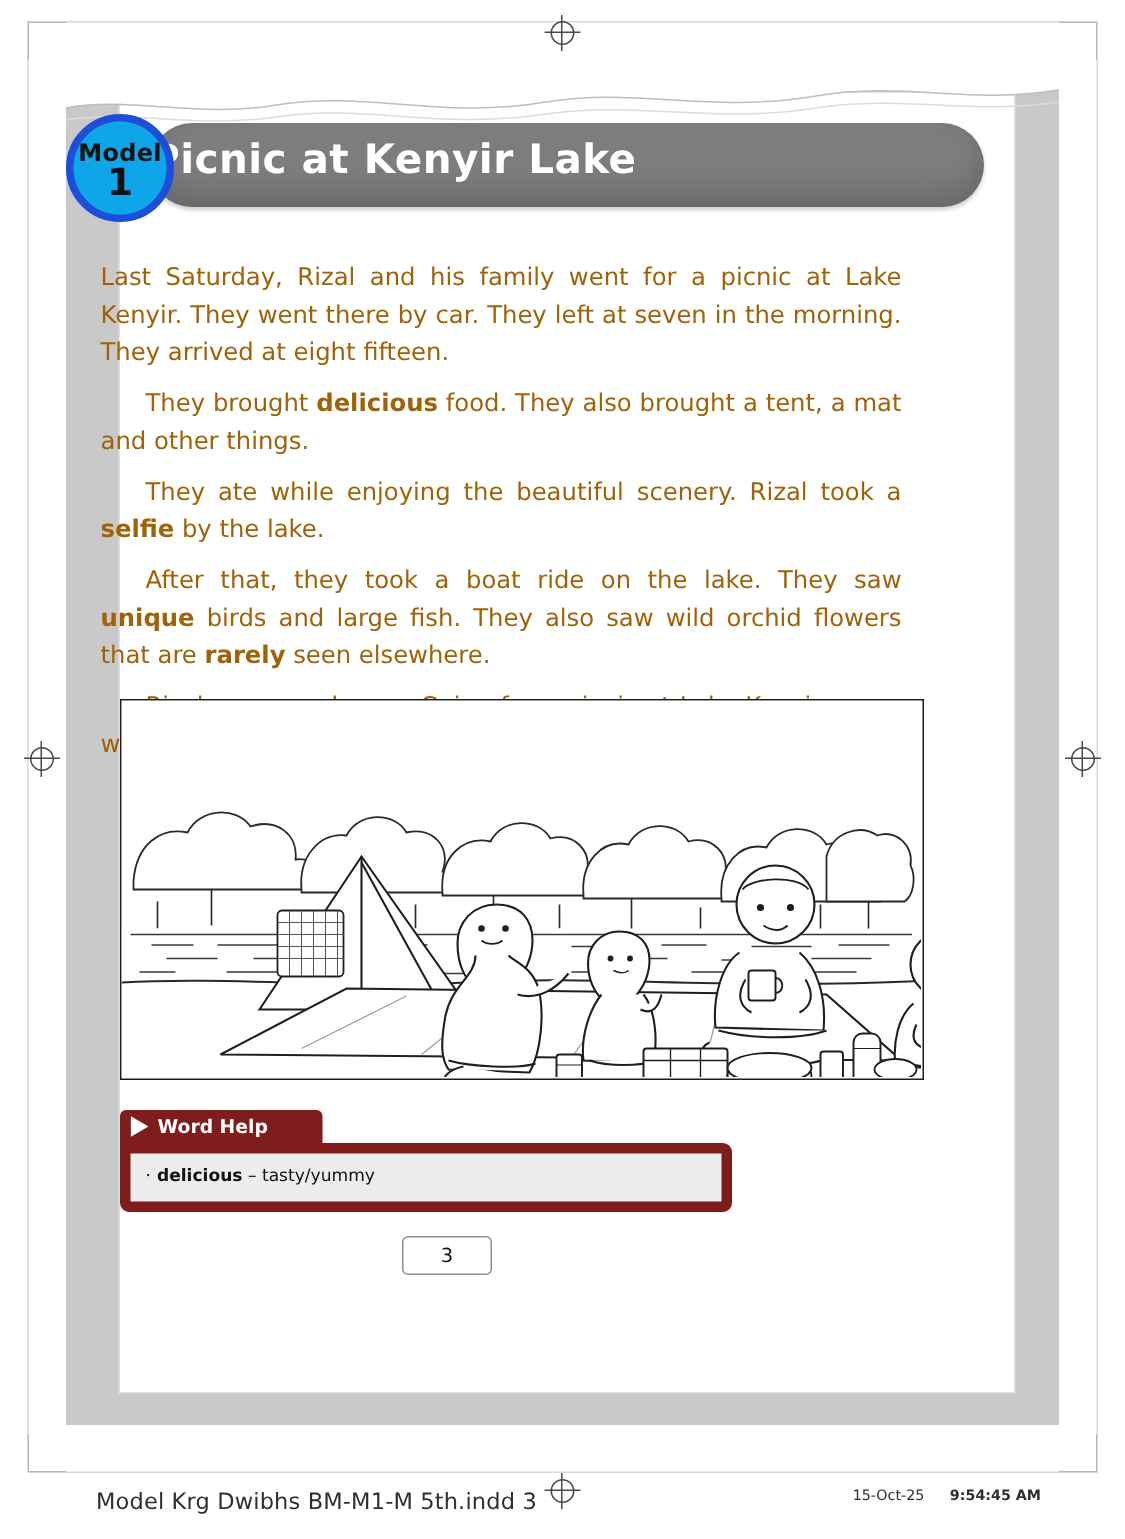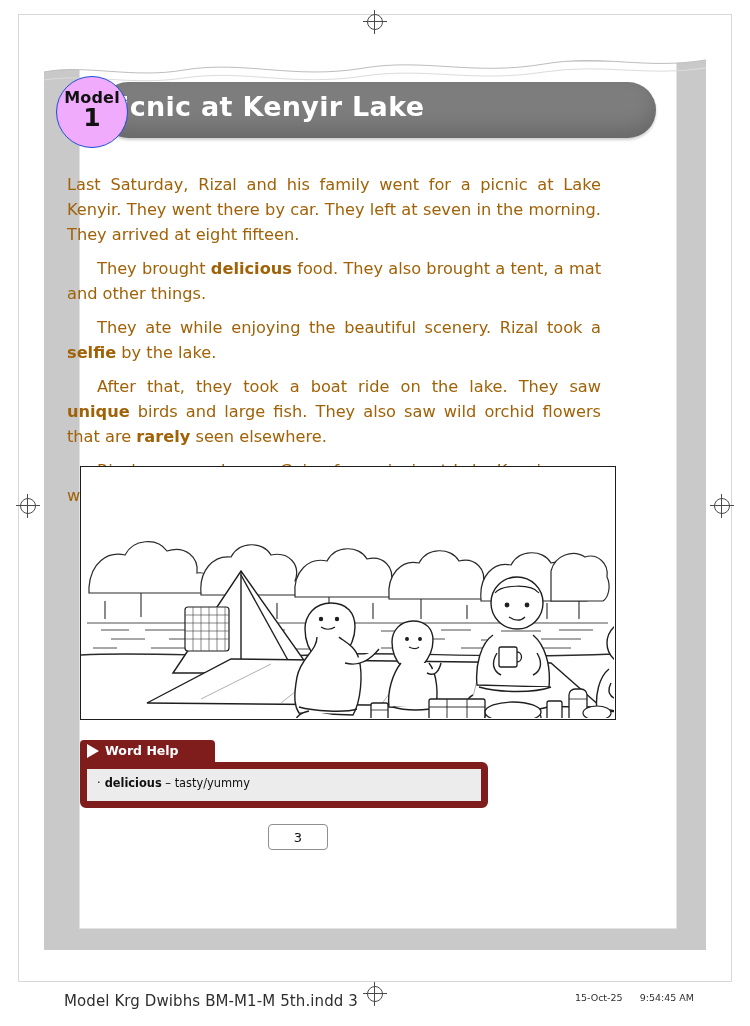--- a/index.html
+++ b/index.html
@@ -128,27 +128,27 @@
     top: 9px;
     text-align: left;
     color: #ffffff;
     font-size: 27px;
     font-weight: bold;
     letter-spacing: 0.3px;
     font-family: "DejaVu Sans", sans-serif;
   }
   .model-badge {
     position: absolute;
-    left: 12px;
+    left: 0;
     top: 0;
     width: 72px;
     height: 72px;
     border-radius: 50%;
-    background: #f0abfc;
-    border: 1px solid #1d4ed8;
+    background: #0ea5e9;
+    border: 5px solid #1d4ed8;
     box-sizing: border-box;
     text-align: center;
   }
   .model-badge .m-label {
     display: block;
     margin-top: 11px;
     font-size: 16px;
     font-weight: bold;
     color: #111;
     letter-spacing: 0.2px;
@@ -273,21 +273,21 @@
     letter-spacing: 0.1px;
   }
   .slug-right {
     position: absolute;
     right: 56px;
     top: 992px;
     font-size: 9.5px;
     color: #2f2f2f;
     white-space: nowrap;
   }
-  .slug-right .t2 { margin-left: 14px; }
+  .slug-right .t2 { margin-left: 14px; font-weight: bold; }
 </style>
 </head>
 <body>
 
 <div class="page-canvas">
 
   <div class="crop crop-h" style="left:18px;  top:14px;"></div>
   <div class="crop crop-v" style="left:18px;  top:14px;"></div>
   <div class="crop crop-h" style="left:706px; top:14px;"></div>
   <div class="crop crop-v" style="left:731px; top:14px;"></div>

